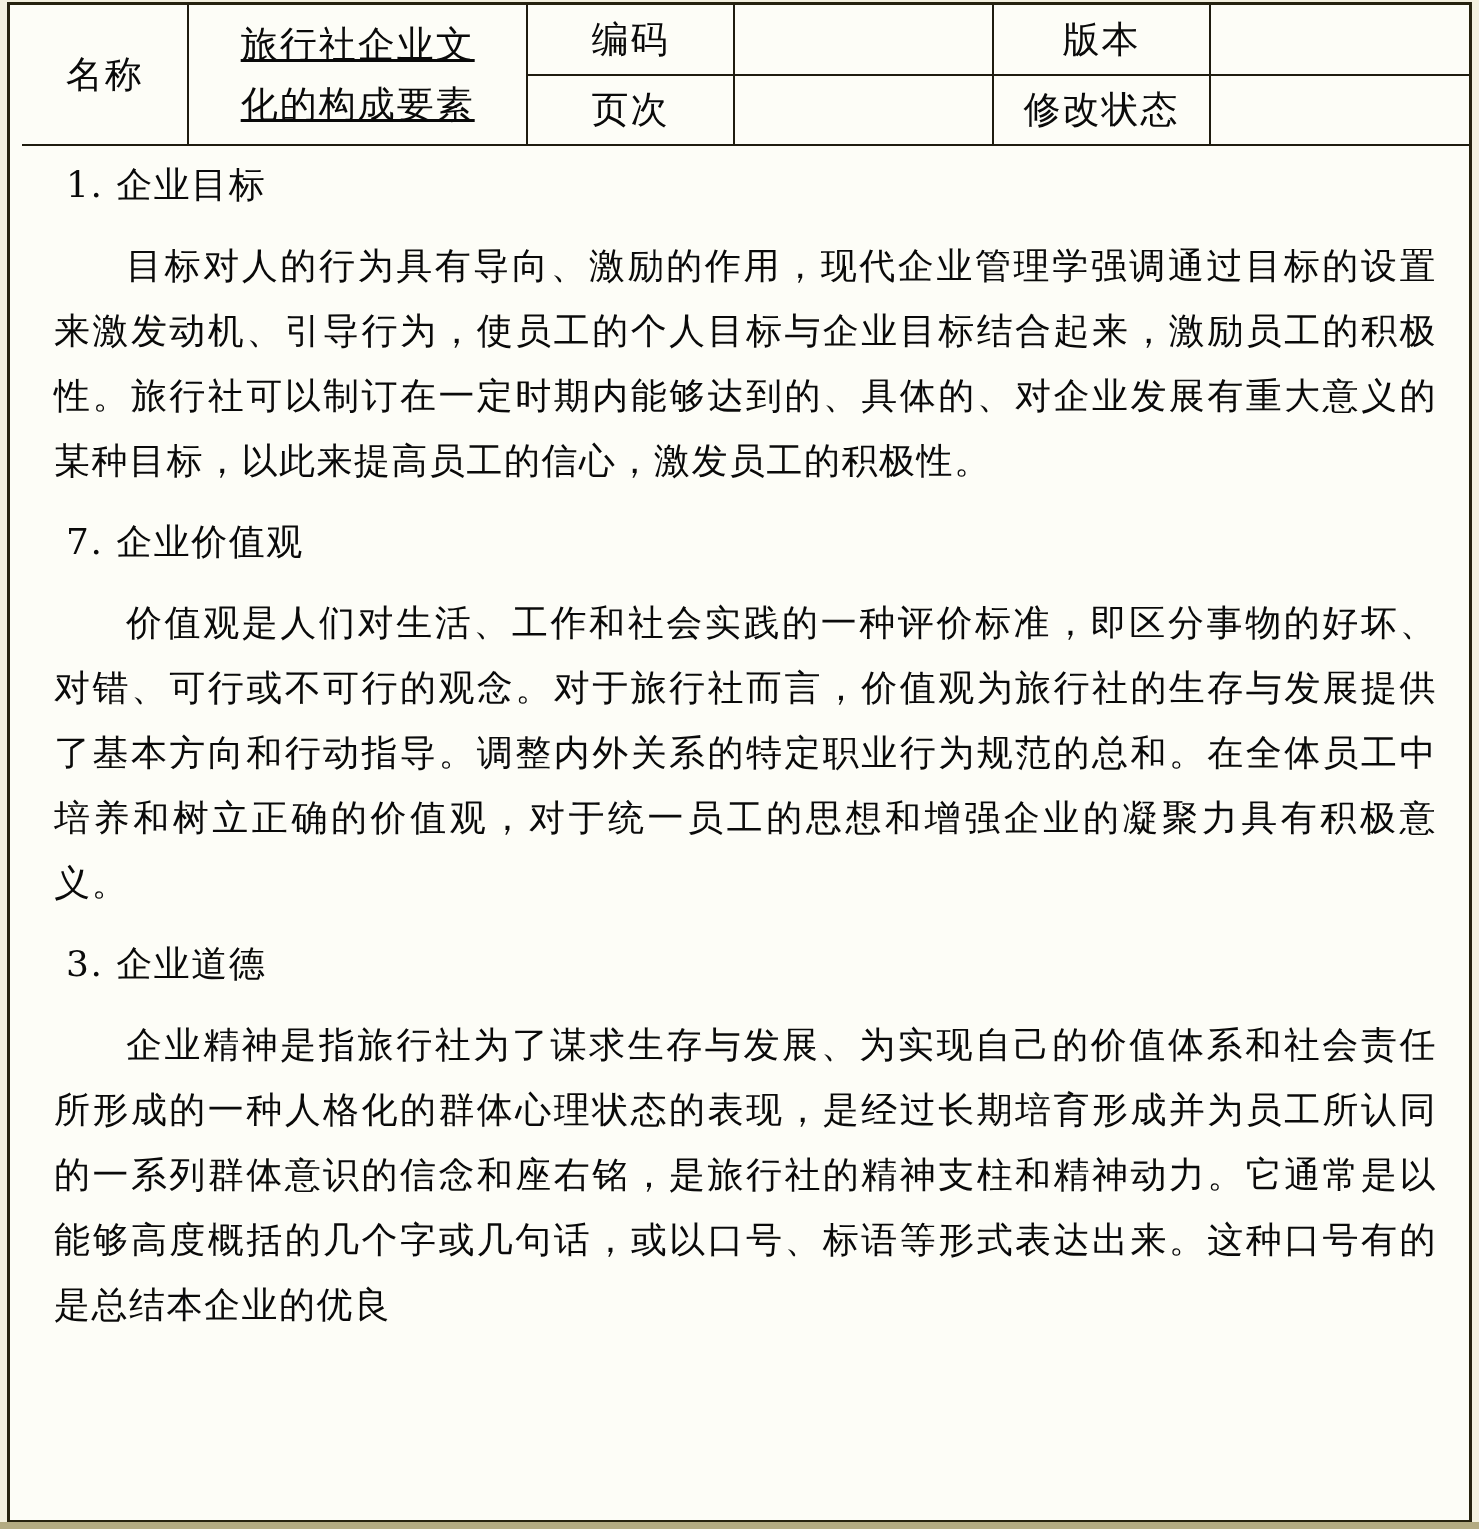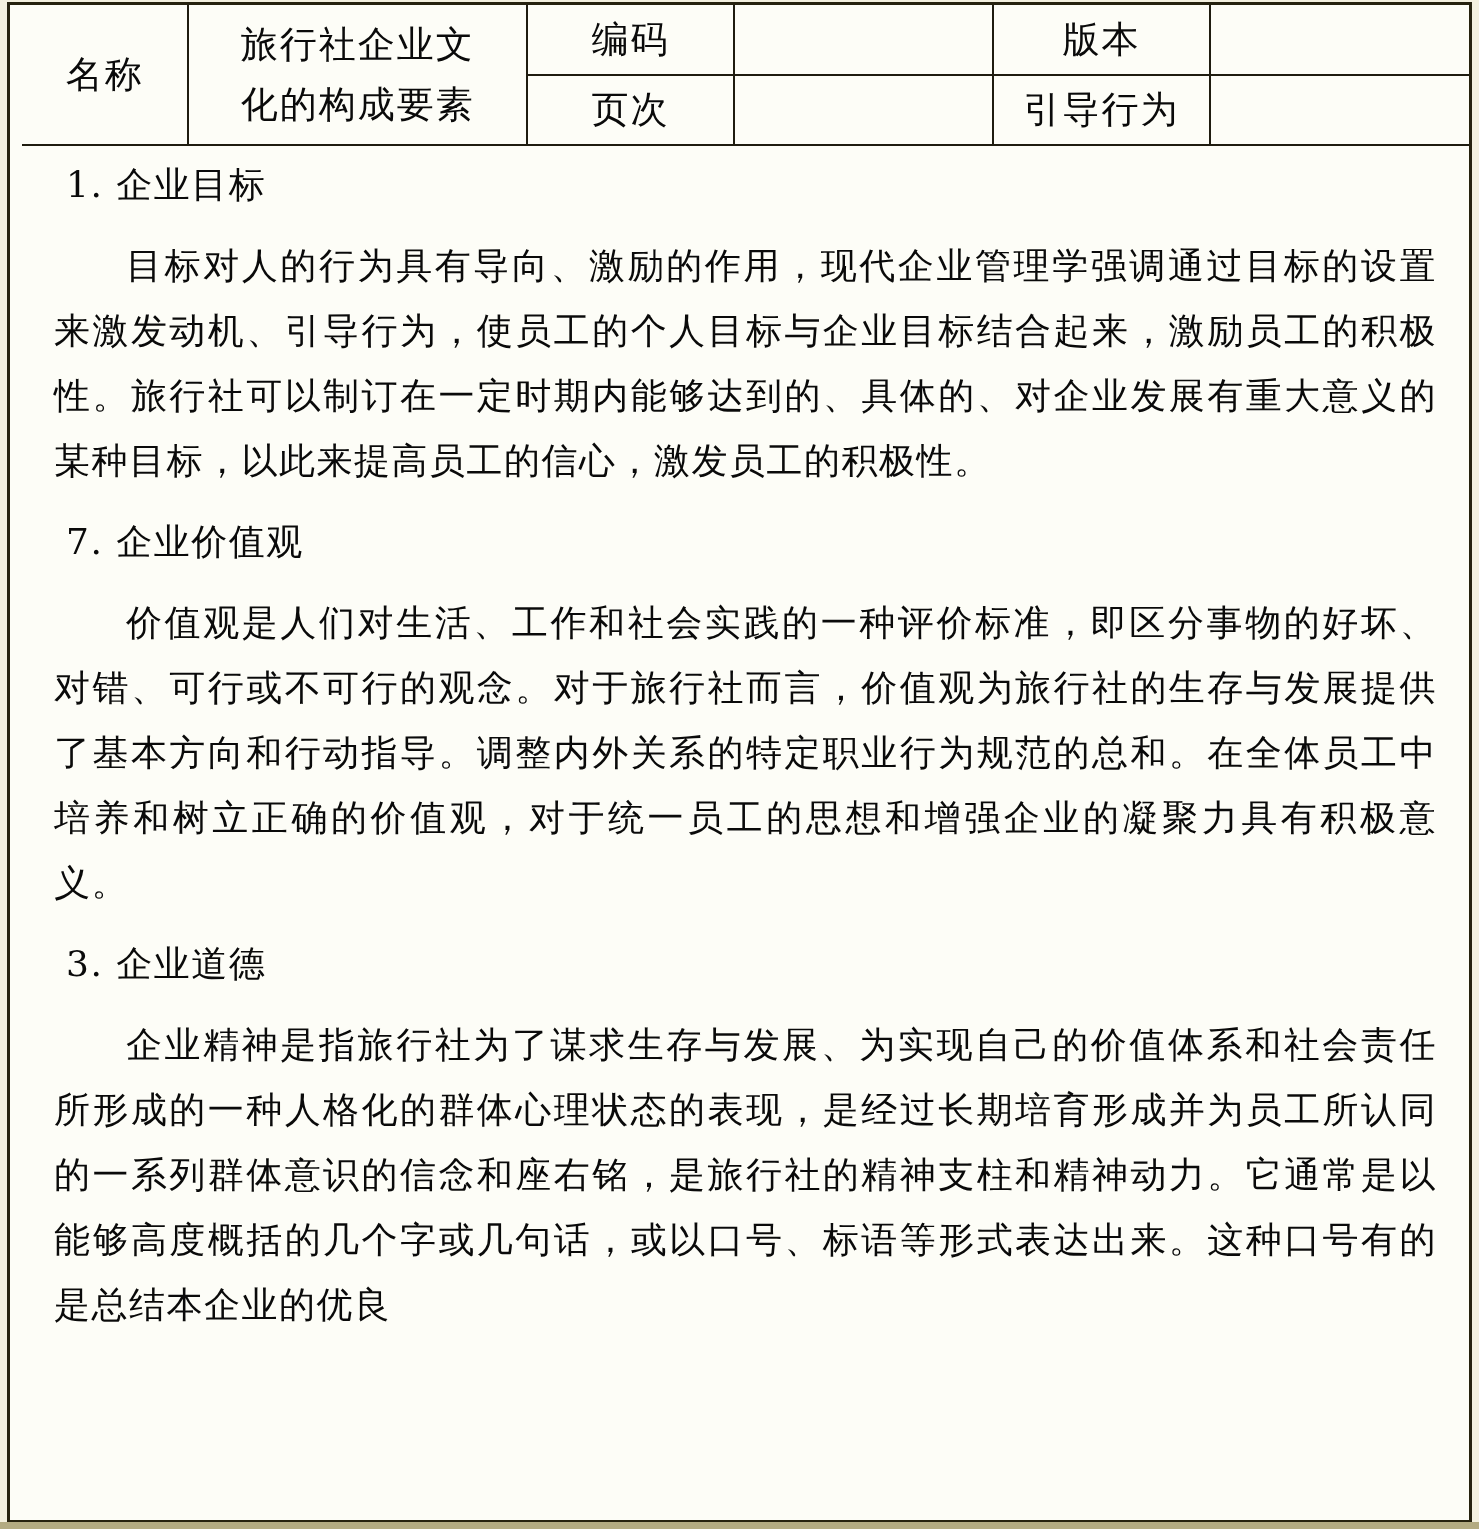--- a/index.html
+++ b/index.html
@@ -43,21 +43,21 @@
     border-top: none;
     text-align: center;
     vertical-align: middle;
     height: 70px;
     font-size: 37px;
     letter-spacing: 2px;
     padding: 0;
   }
   table.header-table tr td:first-child { border-left: none; }
   table.header-table tr td:last-child { border-right: none; }
-  .title-cell div { line-height: 60px; }
+  .title-cell div { line-height: 60px; text-decoration: underline; }
   .body-text {
     padding: 6px 16px 0 16px;
     font-size: 36px;
     line-height: 65px;
     letter-spacing: 1.5px;
     text-align: justify;
   }
   .section-heading {
     text-align: left;
     margin-left: 28px;
@@ -92,21 +92,21 @@
             <div>化的构成要素</div>
           </td>
           <td>编码</td>
           <td></td>
           <td>版本</td>
           <td></td>
         </tr>
         <tr>
           <td>页次</td>
           <td></td>
-          <td>引导行为</td>
+          <td>修改状态</td>
           <td></td>
         </tr>
       </tbody>
     </table>
 
     <div class="body-text" id="sections">
   <div class="section">
     <div class="section-heading">1. 企业目标</div>
     <p class="section-paragraph">目标对人的行为具有导向、激励的作用，现代企业管理学强调通过目标的设置来激发动机、引导行为，使员工的个人目标与企业目标结合起来，激励员工的积极性。旅行社可以制订在一定时期内能够达到的、具体的、对企业发展有重大意义的某种目标，以此来提高员工的信心，激发员工的积极性。</p>
   </div>

